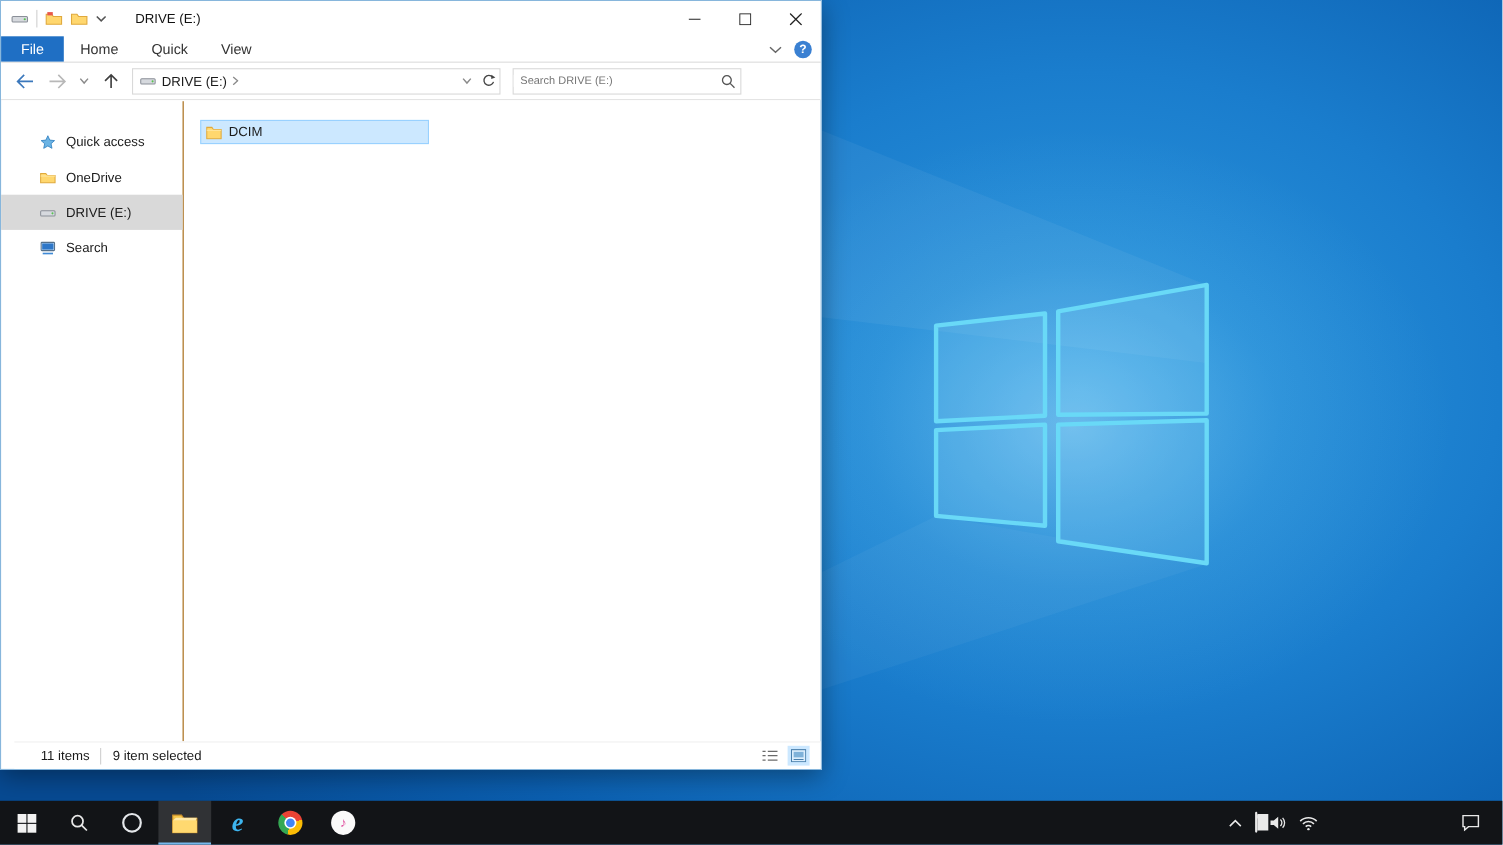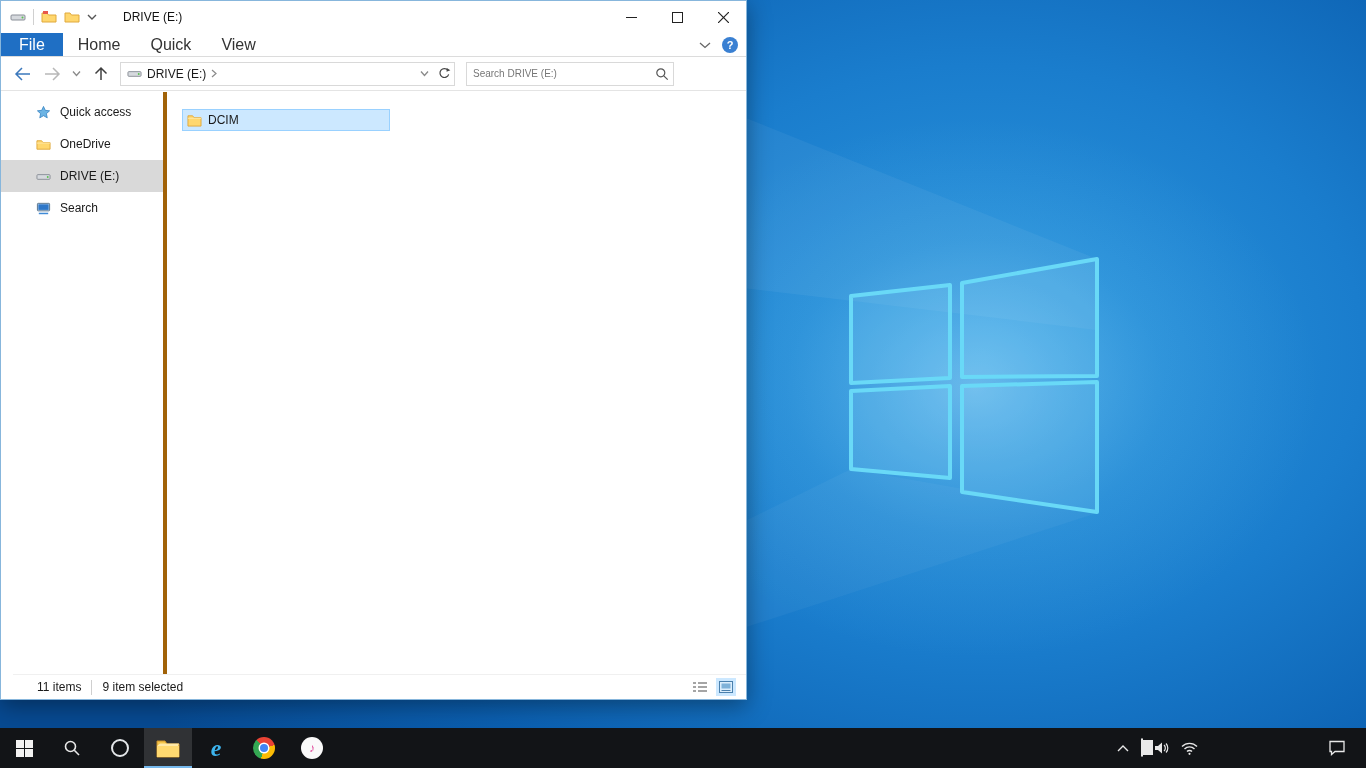--- a/index.html
+++ b/index.html
@@ -15,39 +15,39 @@
     border:1px solid #87b6dc; box-shadow:0 6px 22px rgba(0,0,0,0.38); font-size:12px; color:#1a1a1a; }
 
   .titlebar { height:32px; display:flex; align-items:center; position:relative; background:#fff; }
   .qat { display:flex; align-items:center; gap:7px; padding-left:9px; }
   .qat-sep { width:1px; height:16px; background:#d0d0d0; }
   .win-title { margin-left:26px; font-size:12px; color:#111; }
   .caption { position:absolute; right:0; top:0; display:flex; height:32px; }
   .cap-btn { width:46px; height:32px; display:flex; align-items:center; justify-content:center; background:transparent; border:none; cursor:default; }
 
   .tabsrow { height:24px; display:flex; align-items:stretch; border-bottom:1px solid #dcdcdc; position:relative; background:#fff; }
-  .tab { padding:0 15px; display:flex; align-items:center; font-size:16px; color:#333; }
+  .tab { padding:0 15px; display:flex; align-items:center; font-size:13px; color:#333; }
   .tab.file-tab { background:var(--file-tab,#1f6fc4); color:#fff; padding:0 18px; }
   .ribbon-right { position:absolute; right:8px; top:0; height:100%; display:flex; align-items:center; gap:11px; }
   .help-btn { width:16px; height:16px; border-radius:50%; background:#3a80d2; color:#fff; font-size:11px; font-weight:bold; display:flex; align-items:center; justify-content:center; }
 
   .toolbar { height:34px; display:flex; align-items:center; padding:0 8px; gap:3px; border-bottom:1px solid #e4e4e4; background:#fff; }
   .nav-btn { width:27px; height:26px; display:flex; align-items:center; justify-content:center; }
   .nav-btn.small { width:15px; }
   .addressbar { display:flex; align-items:center; height:24px; width:335px; border:1px solid #d9d9d9; margin-left:3px; background:#fff; }
   .addr-crumbs { display:flex; align-items:center; gap:5px; padding-left:6px; flex:1; }
   .addr-right { display:flex; align-items:center; }
   .addr-btn { width:20px; height:22px; display:flex; align-items:center; justify-content:center; }
   .searchbox { display:flex; align-items:center; height:24px; width:208px; border:1px solid #d9d9d9; margin-left:8px; background:#fff; }
   .searchbox input { flex:1; border:none; outline:none; font-size:10px; padding:0 6px; color:#333; font-family:"Liberation Sans", sans-serif; }
   .searchbox input::placeholder { color:#767676; }
   .search-glyph { width:22px; display:flex; align-items:center; justify-content:center; }
 
   .win-body { position:absolute; top:91px; bottom:25px; left:0; right:0; display:flex; }
-  .sidebar { width:166px; border-right:4px solid #a16207; padding-top:4px; }
+  .sidebar { width:166px; border-right:1px solid #a16207; padding-top:21px; }
   .side-item { height:32px; display:flex; align-items:center; gap:9px; padding-left:35px; font-size:12px; color:#1a1a1a; }
   .side-item.selected { background:var(--sidebar-selected,#d9d9d9); }
 
   .content { flex:1; padding:5px 0 0 15px; }
   .file-tile { width:208px; height:22px; display:flex; align-items:center; gap:6px; padding-left:4px;
     background:var(--selection-bg,#cce8ff); border:1px solid var(--selection-border,#99d1ff);margin-top:12px; }
 
   .statusbar { position:absolute; bottom:0; left:12px; right:0; height:25px; display:flex; align-items:center;
     padding:0 10px 0 24px; gap:10px; font-size:12px; color:#1a1a1a; background:#fff; border-top:1px solid #f0f0f0; }
   .status-sep { width:1px; height:15px; background:#cfcfcf; }

